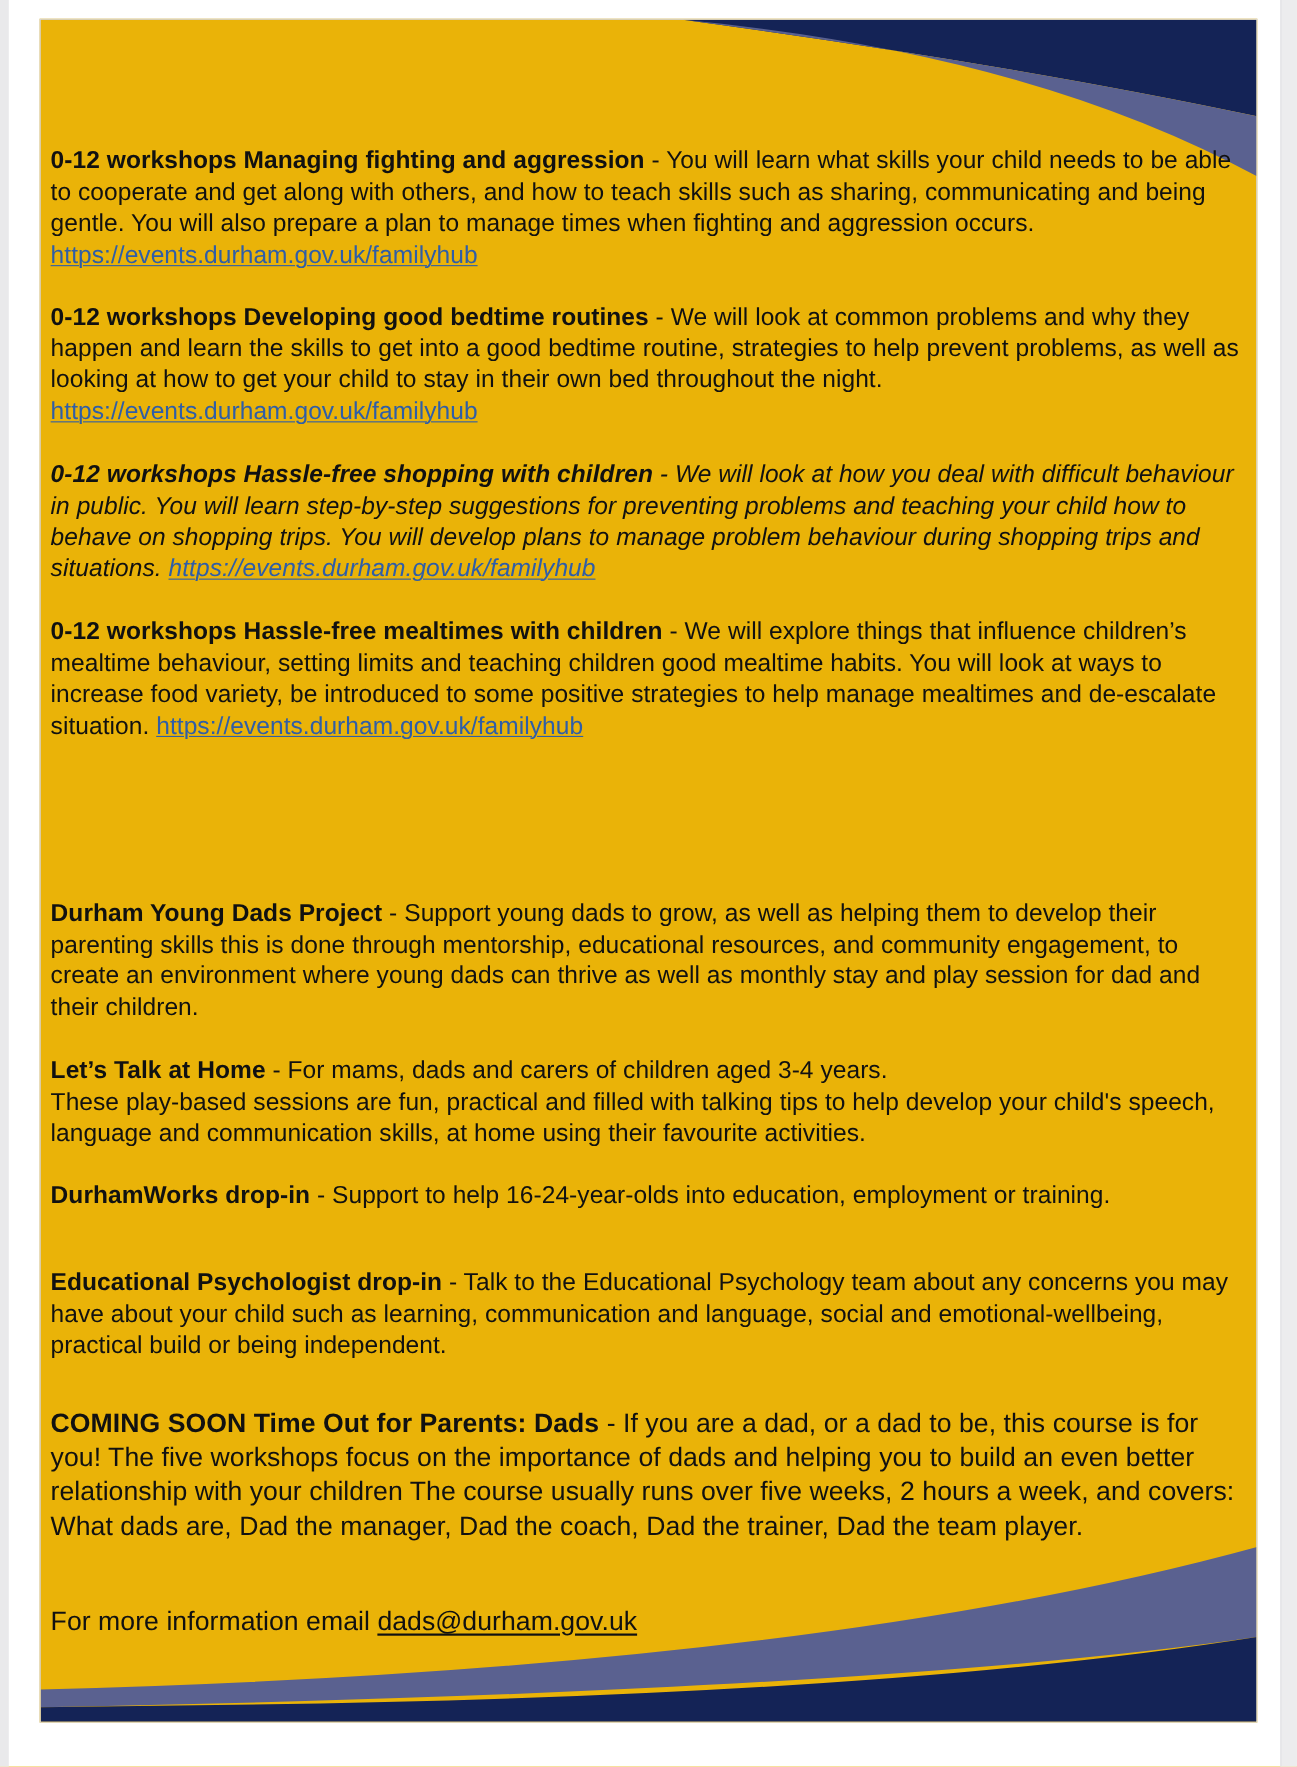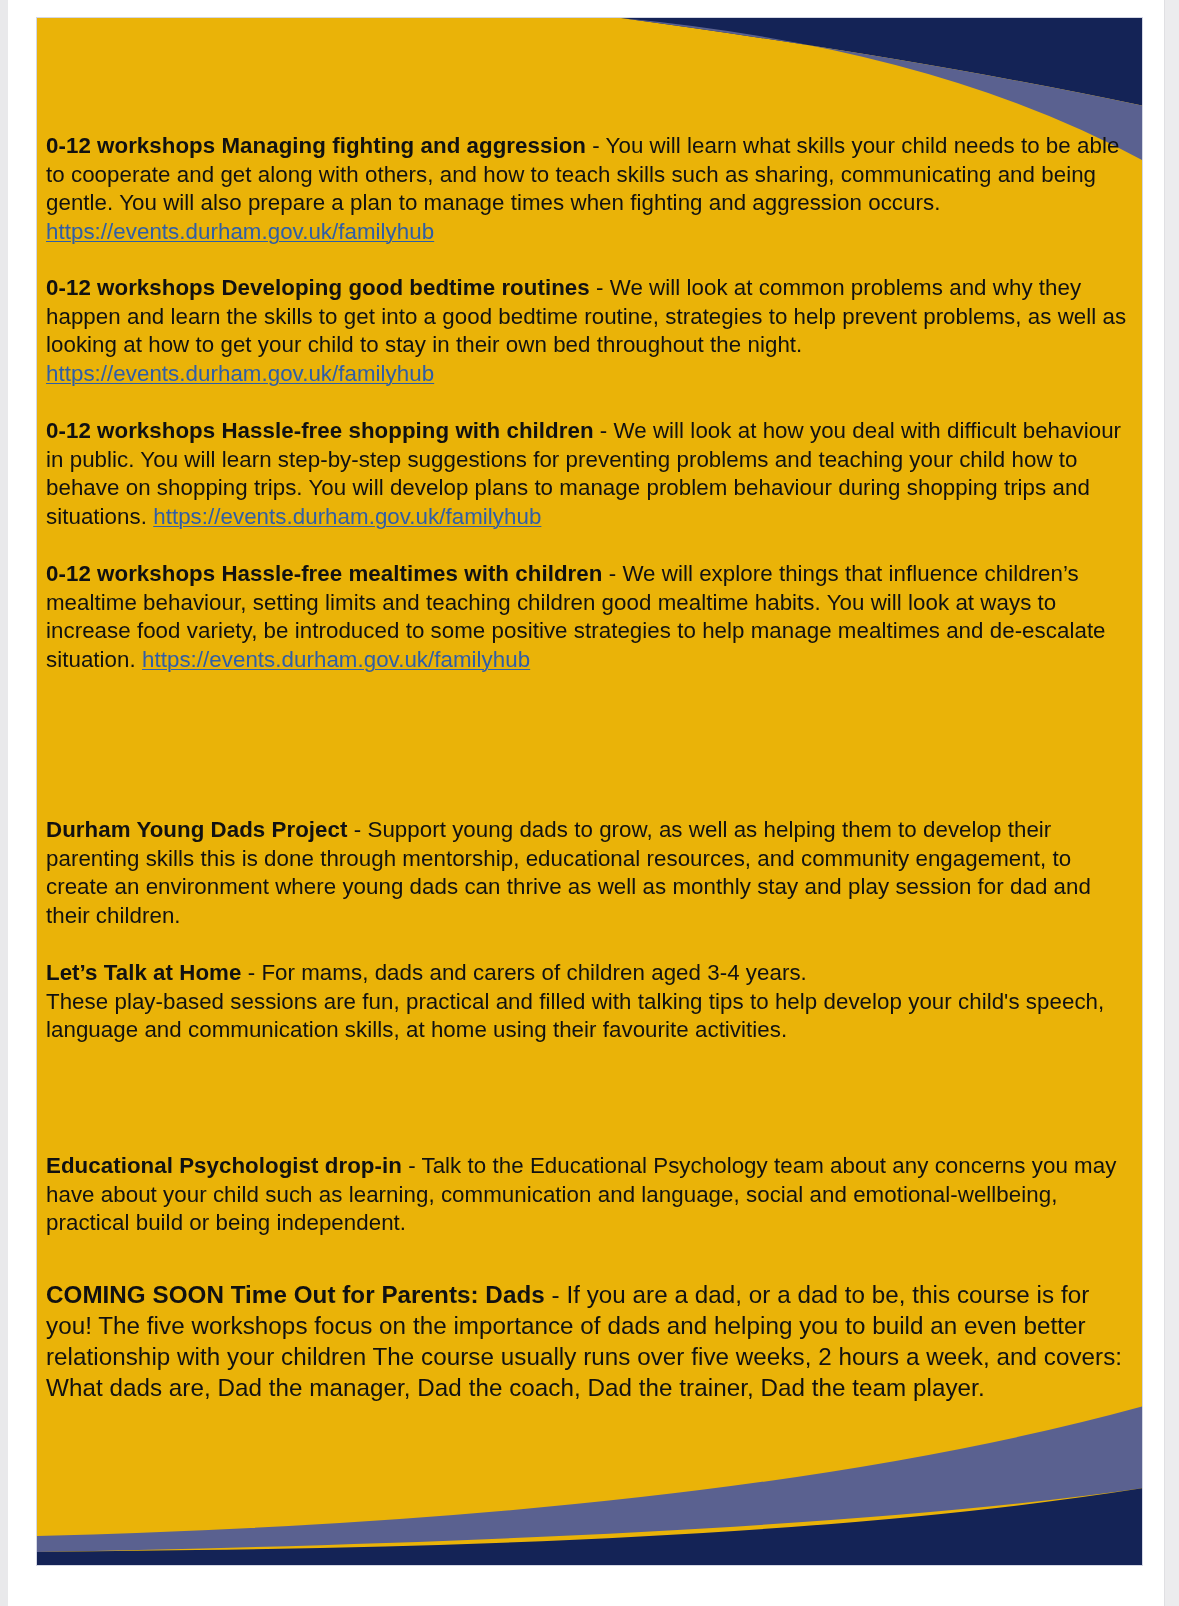--- a/index.html
+++ b/index.html
@@ -46,39 +46,45 @@
   </svg>
 
   <div class="section" style="top:114px;">
     <span class="title">0-12 workshops Managing fighting and aggression</span><span> - </span><span>You will learn what skills your child needs to be able to cooperate and get along with others, and how to teach skills such as sharing, communicating and being gentle. You will also prepare a plan to manage times when fighting and aggression occurs. </span><a class="link">https://events.durham.gov.uk/familyhub</a>
   </div>
 
   <div class="section" style="top:256px;">
     <span class="title">0-12 workshops Developing good bedtime routines</span><span> - </span><span>We will look at common problems and why they happen and learn the skills to get into a good bedtime routine, strategies to help prevent problems, as well as looking at how to get your child to stay in their own bed throughout the night. </span><a class="link">https://events.durham.gov.uk/familyhub</a>
   </div>
 
-  <div class="section" style="top:399px;">
+  <div class="section" style="top:399px;font-style:italic;">
     <span class="title">0-12 workshops Hassle-free shopping with children</span><span> - </span><span>We will look at how you deal with difficult behaviour in public. You will learn step-by-step suggestions for preventing problems and teaching your child how to behave on shopping trips. You will develop plans to manage problem behaviour during shopping trips and situations. </span><a class="link">https://events.durham.gov.uk/familyhub</a>
   </div>
 
   <div class="section" style="top:542px;">
     <span class="title">0-12 workshops Hassle-free mealtimes with children</span><span> - </span><span>We will explore things that influence children’s mealtime behaviour, setting limits and teaching children good mealtime habits. You will look at ways to increase food variety, be introduced to some positive strategies to help manage mealtimes and de-escalate situation. </span><a class="link">https://events.durham.gov.uk/familyhub</a>
   </div>
 
 
   <div class="section" style="top:798px;">
     <span class="title">Durham Young Dads Project</span><span> - </span><span>Support young dads to grow, as well as helping them to develop their parenting skills this is done through mentorship, educational resources, and community engagement, to create an environment where young dads can thrive as well as monthly stay and play session for dad and their children.</span>
   </div>
 
   <div class="section" style="top:941px;">
     <span class="title">Let’s Talk at Home</span><span> - </span><span>For mams, dads and carers of children aged 3-4 years.</span><br><span>These play-based sessions are fun, practical and filled with talking tips to help develop your child's speech, language and communication skills, at home using their favourite activities.</span>
   </div>
 
+  <div class="section" style="top:1055px;">
+    <span class="title">DurhamWorks drop-in</span><span> - </span><span>Support to help 16-24-year-olds into education, employment or training.</span>
+  </div>
 
   <div class="section" style="top:1134px;">
     <span class="title">Educational Psychologist drop-in</span><span> - </span><span>Talk to the Educational Psychology team about any concerns you may have about your child such as learning, communication and language, social and emotional-wellbeing, practical build or being independent.</span>
   </div>
 
   <div class="section big" style="top:1261px;">
     <span class="title uline">COMING SOON</span><span class="title"> Time Out for Parents: Dads</span><span> - </span><span>If you are a dad, or a dad to be, this course is for you! The five workshops focus on the importance of dads and helping you to build an even better relationship with your children The course usually runs over five weeks, 2 hours a week, and covers: What dads are, Dad the manager, Dad the coach, Dad the trainer, Dad the team player.</span>
   </div>
 
+  <div class="section big" style="top:1441px;">
+    <span>For more information email </span><a class="dark-link">dads@durham.gov.uk</a>
+  </div>
 </div>
 
 </body></html>

